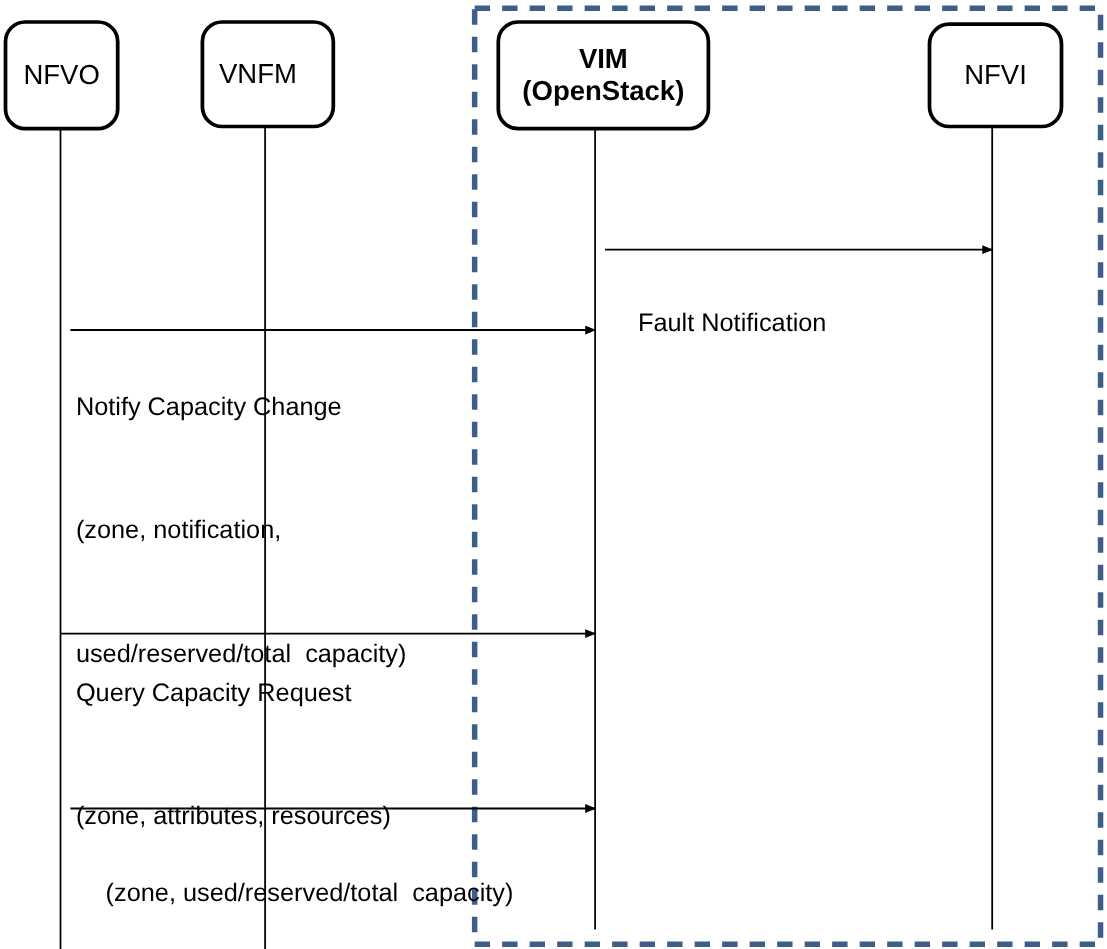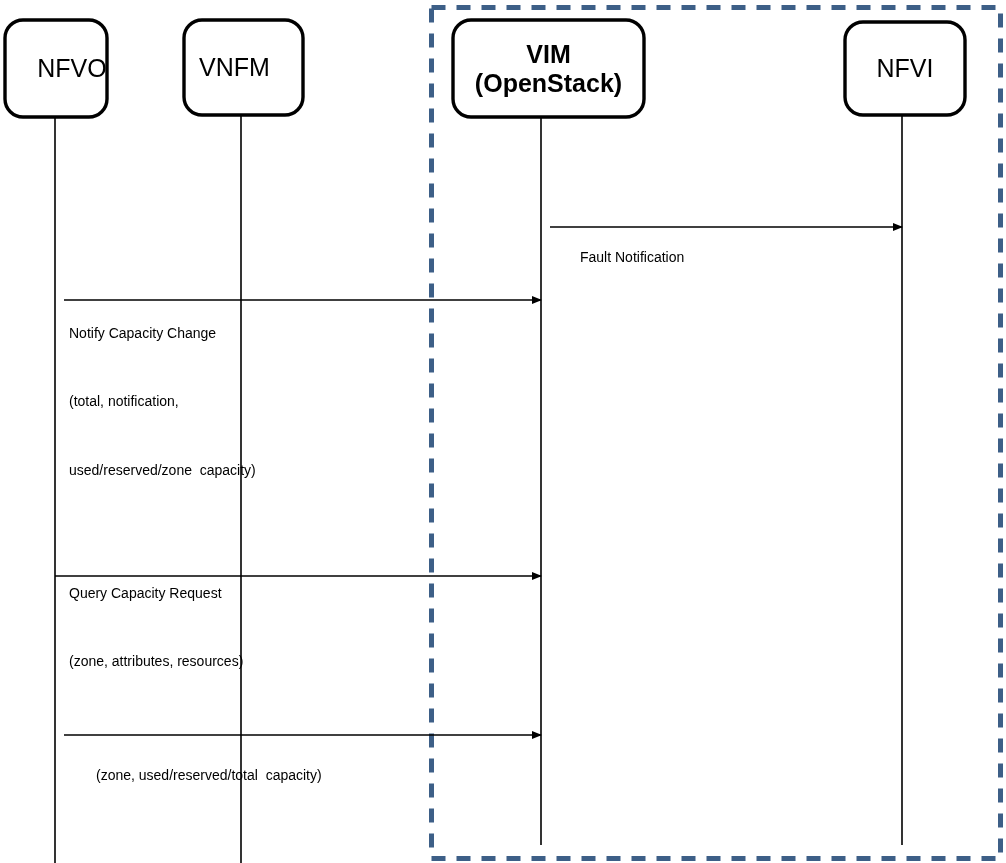--- a/index.html
+++ b/index.html
@@ -36,21 +36,21 @@
     font-family: "Liberation Sans", sans-serif;
     font-size: 25px;
     color: #000000;
     line-height: 1.16;
     pointer-events: none;
     white-space: pre;
   }
   .msg-label {
     position: absolute;
     font-family: "Liberation Sans", sans-serif;
-    font-size: 14px;
+    font-size: 23px;
     color: #000000;
     line-height: 1.63;
     white-space: pre;
     pointer-events: none;
   }
   .msg-label .line {
     display: block;
   }
 </style>
 </head>
@@ -82,21 +82,21 @@
 
     <line x1="902" y1="227" x2="550" y2="227" stroke="#000000" stroke-width="1.6" marker-end="url(#arrow-left)" transform="rotate(180 726 227)"></line>
 
     <line x1="541" y1="300" x2="64" y2="300" stroke="#000000" stroke-width="1.6" marker-end="url(#arrow-left)" transform="rotate(180 302.5 300)"></line>
 
     <line x1="55" y1="576" x2="541" y2="576" stroke="#000000" stroke-width="1.6" marker-end="url(#arrow-right)"></line>
 
     <line x1="541" y1="735" x2="64" y2="735" stroke="#000000" stroke-width="1.6" marker-end="url(#arrow-left)" transform="rotate(180 302.5 735)"></line>
   </svg>
 
-  <div class="actor-label" style="left:21px; top:20px; width:102px; height:97px;">
+  <div class="actor-label" style="left:5px; top:20px; width:102px; height:97px;">
     <span>NFVO</span>
   </div>
 
   <div class="actor-label" style="left:184px; top:20px; width:101px; height:95px;">
     <span>VNFM</span>
   </div>
 
   <div class="actor-label" style="left:453px; top:20px; width:191px; height:97px;font-weight:bold;">
     <span>VIM</span>
     <span>(OpenStack)</span>
@@ -105,22 +105,22 @@
   <div class="actor-label" style="left:845px; top:22px; width:120px; height:93px;">
     <span>NFVI</span>
   </div>
 
   <div class="msg-label" style="left:580px; top:200px;">
     <span class="line">Fault Notification</span>
   </div>
 
   <div class="msg-label" style="left:69px; top:276px;">
     <span class="line">Notify Capacity Change</span>
-    <span class="line">(total, notification,</span>
-    <span class="line">used/reserved/zone  capacity)</span>
+    <span class="line">(zone, notification,</span>
+    <span class="line">used/reserved/total  capacity)</span>
   </div>
 
   <div class="msg-label" style="left:69px; top:536px;">
     <span class="line">Query Capacity Request</span>
     <span class="line">(zone, attributes, resources)</span>
   </div>
 
   <div class="msg-label" style="left:96px; top:718px;">
     <span class="line">(zone, used/reserved/total  capacity)</span>
   </div>

